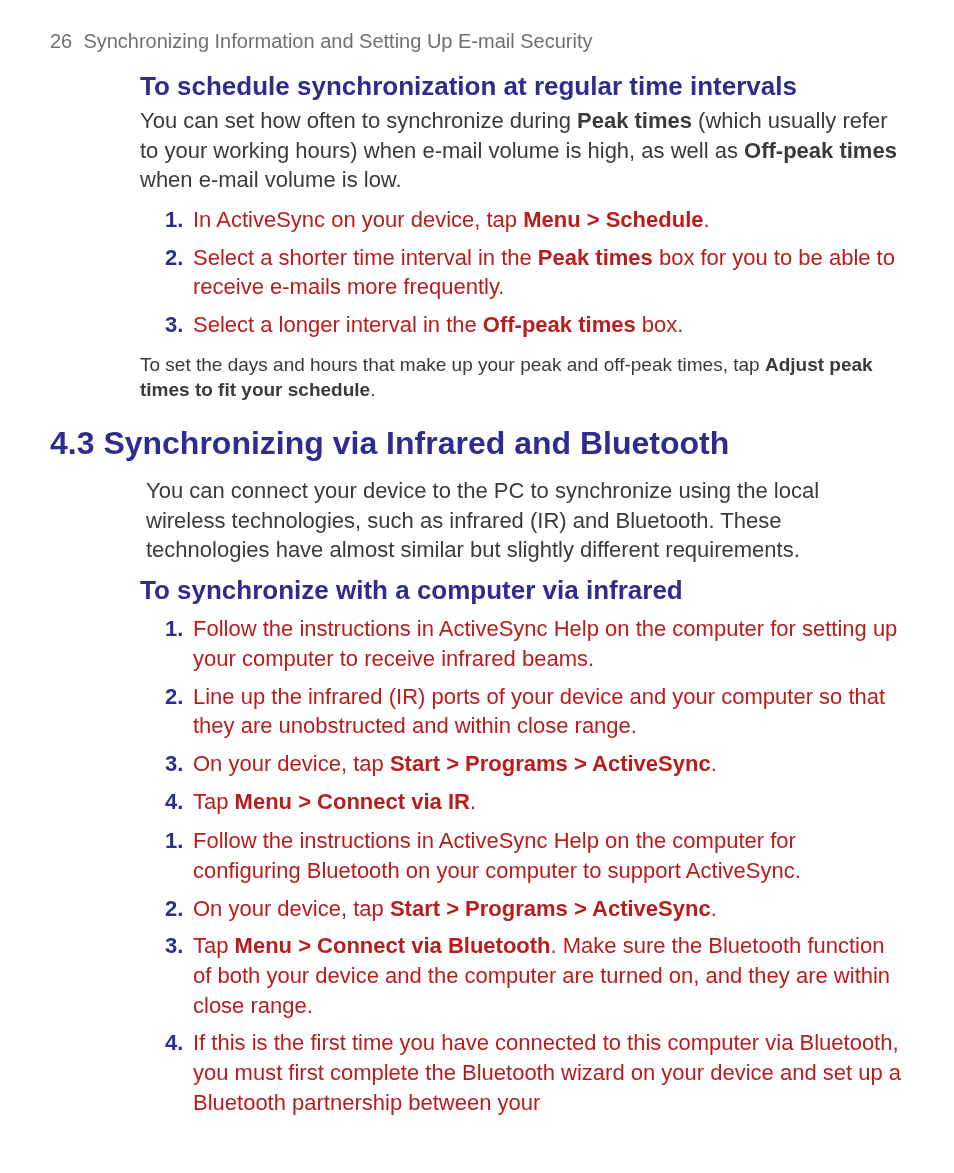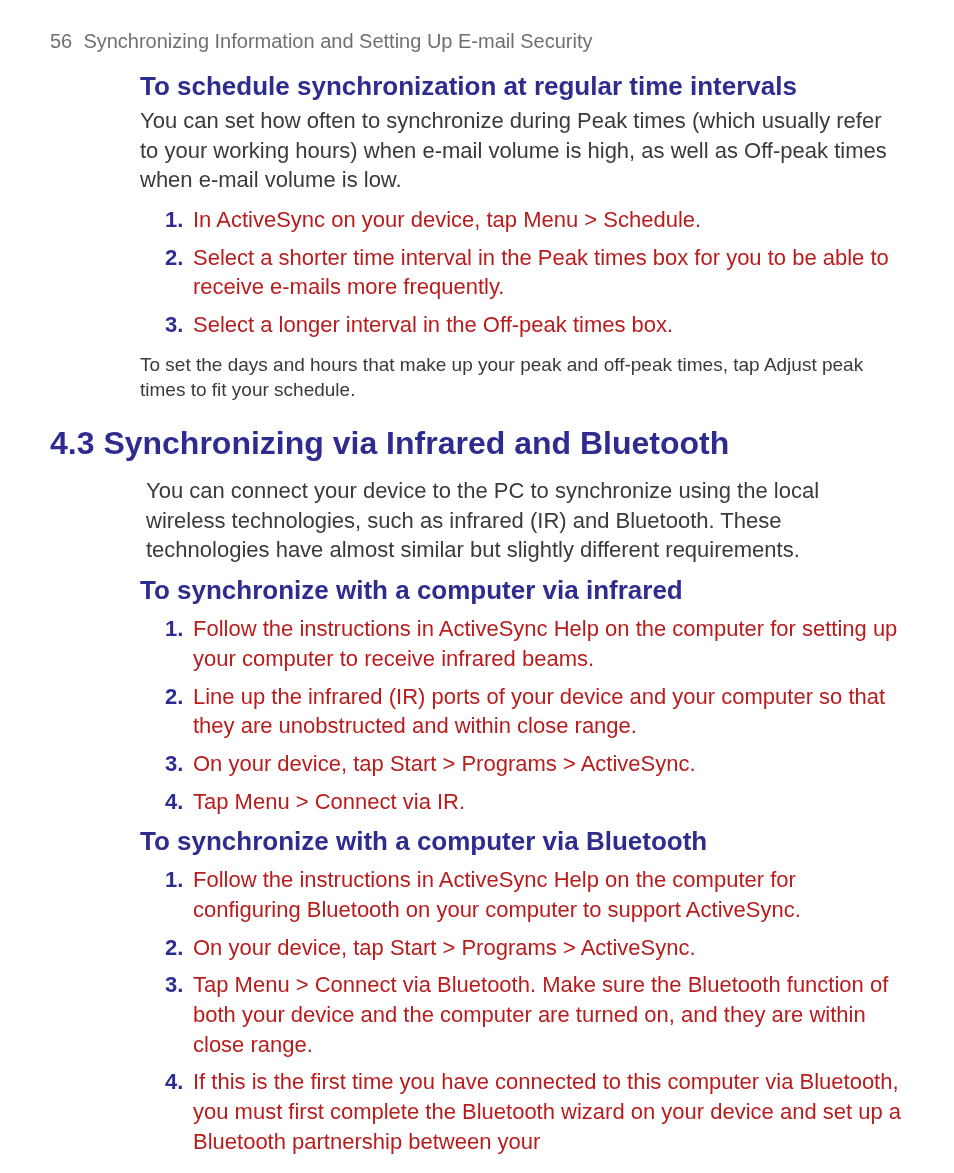--- a/index.html
+++ b/index.html
@@ -63,29 +63,29 @@
   .tip-text {
     flex: 1;
     color: #3a3a3a;
   }
   .section-title {
     color: #2f2c8f;
     font-weight: bold;
     font-size: 32px;
     margin: 22px 0 14px 0;
   }
-  b { font-weight: normal; }
+  b { font-weight: bold; }
 </style>
 </head>
 <body>
 
 <div class="page">
 
   <div class="header-line">
-    <span>56</span>&nbsp;&nbsp;<span>Synchronizing Information and Setting Up E-mail Security</span>
+    <span>26</span>&nbsp;&nbsp;<span>Synchronizing Information and Setting Up E-mail Security</span>
   </div>
 
   <div class="sub-heading">To schedule synchronization at regular time intervals</div>
 
   <p class="body-text">
     <span>You can set how often to synchronize during </span><b>Peak times</b><span> (which usually refer to your working hours) when e-mail volume is high, as well as </span><b>Off-peak times</b><span> when e-mail volume is low.</span>
   </p>
 
   <div class="ol">
     <div class="li">
@@ -124,21 +124,20 @@
     <div class="li">
       <span class="num">3.</span>
       <span class="txt"><span>On your device, tap </span><b>Start &gt; Programs &gt; ActiveSync</b><span>.</span></span>
     </div>
     <div class="li">
       <span class="num">4.</span>
       <span class="txt"><span>Tap </span><b>Menu &gt; Connect via IR</b><span>.</span></span>
     </div>
   </div>
 
-  <div class="sub-heading">To synchronize with a computer via Bluetooth</div>
 
   <div class="ol">
     <div class="li">
       <span class="num">1.</span>
       <span class="txt">Follow the instructions in ActiveSync Help on the computer for configuring Bluetooth on your computer to support ActiveSync.</span>
     </div>
     <div class="li">
       <span class="num">2.</span>
       <span class="txt"><span>On your device, tap </span><b>Start &gt; Programs &gt; ActiveSync</b><span>.</span></span>
     </div>

